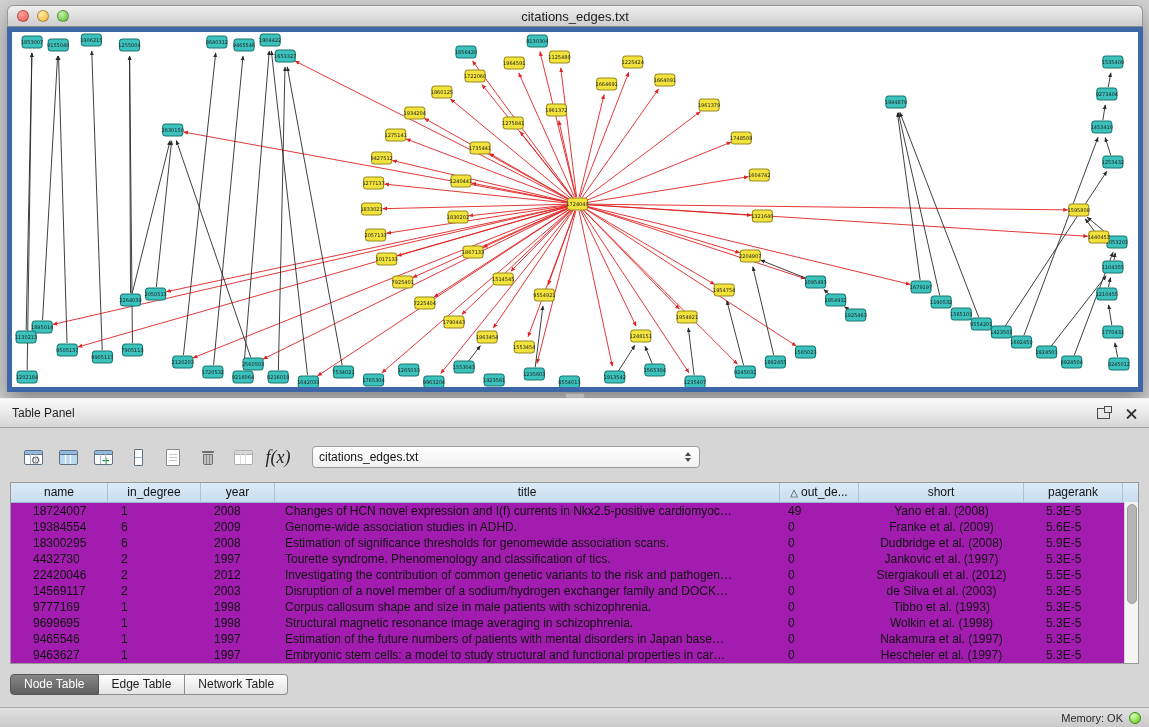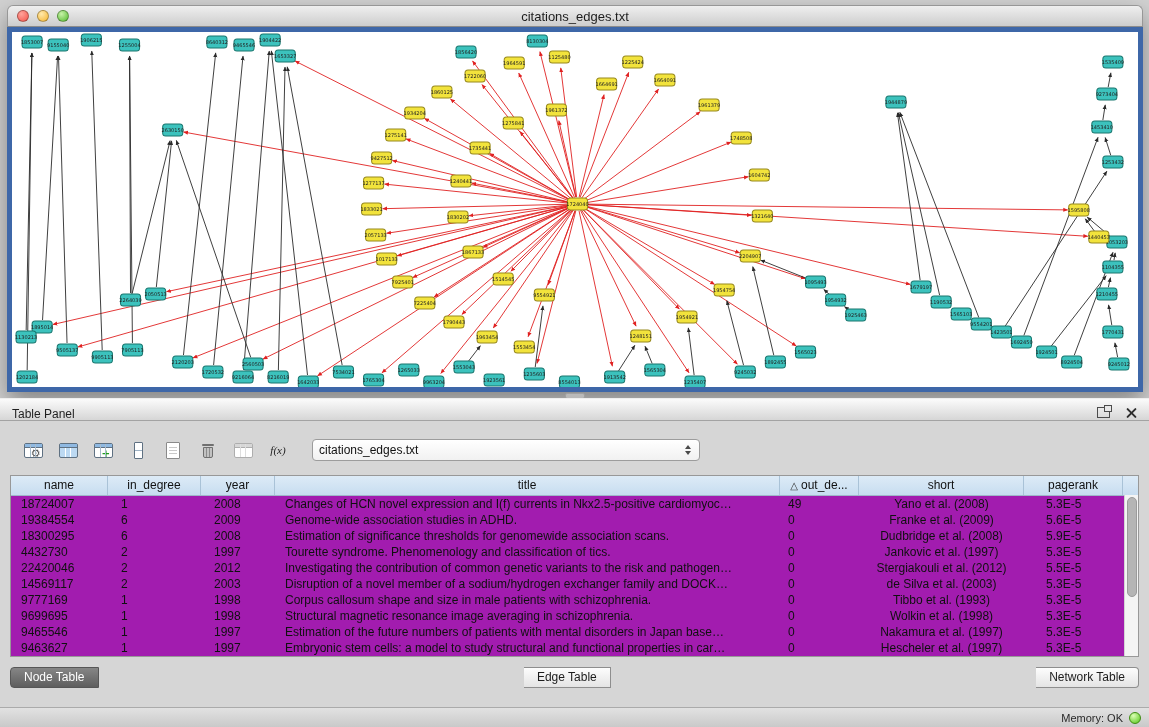--- a/index.html
+++ b/index.html
@@ -24,21 +24,21 @@
   .network-canvas{width:100%;height:100%;background:#ffffff;overflow:hidden}
   .network-canvas svg{display:block;width:100%;height:100%}
   .network-canvas text{font-family:"DejaVu Sans",sans-serif}
   
   .divider-grip{position:absolute;left:565px;top:393px;width:18px;height:4px;border-radius:2px;
     background:#b9b9b9;border:1px solid #a0a0a0}
   
   .table-panel{position:absolute;left:0;top:398px;width:1149px;height:329px;background:#d6d6d6}
   .panel-header{height:23px;box-sizing:border-box;background:linear-gradient(#fbfbfb,#d6d6d6);
     border-top:1px solid #efefef;border-bottom:1px solid #a3a3a3;
-    display:flex;padding:8px 12px;font-size:12px;color:#1f1f1f}
+    display:flex;align-items:center;padding:14px 12px;font-size:12px;color:#1f1f1f}
   .panel-header .spacer{flex:1}
   .float-ic{width:11px;height:9px;border:1px solid #4c4c4c;position:relative;margin-right:16px;cursor:default}
   .float-ic::after{content:"";position:absolute;right:-3px;top:-3px;width:6px;height:5px;
     border:1px solid #4c4c4c;background:#e9e9e9}
   .x-ic{position:relative;width:11px;height:11px}
   .x-ic::before,.x-ic::after{content:"";position:absolute;left:-1px;top:5px;width:13px;height:2px;
     background:#2e2e2e;border-radius:1px}
   .x-ic::before{transform:rotate(45deg)}
   .x-ic::after{transform:rotate(-45deg)}
   .panel-body{padding:14px 10px 0}
@@ -60,49 +60,49 @@
   .ic-doc::after{content:"";position:absolute;left:2px;right:2px;top:4px;height:1px;background:#c9c9c9;
     box-shadow:0 3px 0 #c9c9c9,0 6px 0 #c9c9c9}
   .ic-trash{width:12px;height:15px;position:relative}
   .ic-trash::before{content:"";position:absolute;top:1px;left:0;right:0;height:2px;background:#6f6f6f;border-radius:1px}
   .ic-trash::after{content:"";position:absolute;top:4px;left:1px;right:1px;bottom:0;
     background:linear-gradient(90deg,#c2c2c2 0 2px,#8c8c8c 2px 3px,#c2c2c2 3px 5px,#8c8c8c 5px 6px,#c2c2c2 6px 8px,#8c8c8c 8px 9px,#c2c2c2 9px);
     border:1px solid #6f6f6f;border-radius:0 0 2px 2px}
   .ic-table.dis{border-color:#aeaeae}
   .ic-table.dis::before{background:#d7d7d7;border-color:#aeaeae}
   .ic-table.dis::after{background:#dedede;box-shadow:5px 0 0 #dedede}
-  .fx{font-family:"Liberation Serif",serif;font-style:italic;font-size:11px;color:#222}
+  .fx{font-family:"Liberation Serif",serif;font-style:italic;font-size:18px;color:#222}
   .combo{margin-left:14px;width:388px;height:22px;box-sizing:border-box;
     background:linear-gradient(#ffffff,#f1f1f1);border:1px solid #9c9c9c;border-radius:4px;
     display:flex;align-items:center;padding:0 6px;font-size:12px;color:#111;
     box-shadow:inset 0 1px 0 #fff}
   .combo-arrows{margin-left:auto;display:flex;flex-direction:column;gap:2px;padding-right:2px}
   .tri-up{width:0;height:0;border-left:3.5px solid transparent;border-right:3.5px solid transparent;border-bottom:4px solid #4a4a4a}
   .tri-dn{width:0;height:0;border-left:3.5px solid transparent;border-right:3.5px solid transparent;border-top:4px solid #4a4a4a}
   
   .tblock{position:relative;margin-top:10px;width:1129px;height:182px;box-sizing:border-box;
     border:1px solid #989898;background:#a21caf;overflow:hidden}
   .thead{display:flex;height:19px;background:linear-gradient(#ddebf7,#c7ddf0);border-bottom:1px solid #9fb6c9}
   .th{box-sizing:border-box;font-size:12px;line-height:19px;text-align:center;color:#111;
     border-right:1px solid #a9c2d7;overflow:hidden;white-space:nowrap}
   .sortmark{font-size:10px;margin-right:3px;color:#333}
   .trow{display:flex;height:16px;line-height:16px;font-size:12px;color:#101010}
   .td{box-sizing:border-box;overflow:hidden;white-space:nowrap}
-  .c-name{width:97px;padding-left:10px}
+  .c-name{width:97px;padding-left:22px}
   .c-in_degree{width:93px;padding-left:13px}
   .c-year{width:74px;padding-left:13px}
   .c-title{width:505px;padding-left:10px}
   .c-out{width:79px;padding-left:8px}
   .c-short{width:165px;text-align:center;padding:0}
   .c-pagerank{width:99px;padding-left:22px}
   .thead .th{padding-left:0;text-align:center}
   .vscroll{position:absolute;top:19px;right:0;bottom:0;width:13px;background:#f4f4f4;border-left:1px solid #d4d4d4}
   .vthumb{position:absolute;top:2px;left:2px;width:8px;height:98px;background:#b5b5b5;border:1px solid #9b9b9b;border-radius:5px}
   
-  .tabbar{display:flex;justify-content:space-between;margin-top:10px}
+  .tabbar{display:flex;justify-content:flex-start;margin-top:10px}
   .tab{height:21px;box-sizing:border-box;padding:0 13px;font-size:12px;line-height:19px;
     border:1px solid #8e8e8e;background:linear-gradient(#fdfdfd,#e4e4e4);color:#1c1c1c}
   .tab + .tab{border-left:none}
   .tab:first-child{border-radius:4px 0 0 4px}
   .tab:last-child{border-radius:0 4px 4px 0}
   .tab.active{background:linear-gradient(#868686,#5e5e5e);color:#fff;border-color:#565656}
   
   .statusbar{position:absolute;left:0;bottom:0;width:1149px;height:20px;box-sizing:border-box;
     background:linear-gradient(#e2e2e2,#c9c9c9);border-top:1px solid #ababab;
     display:flex;align-items:center;justify-content:flex-end;gap:6px;padding:0 8px;font-size:11px;color:#2a2a2a}

